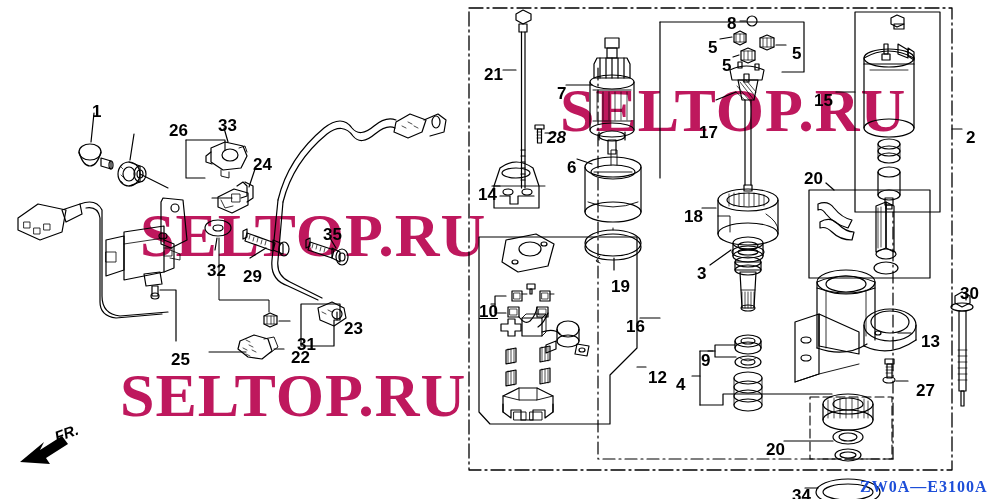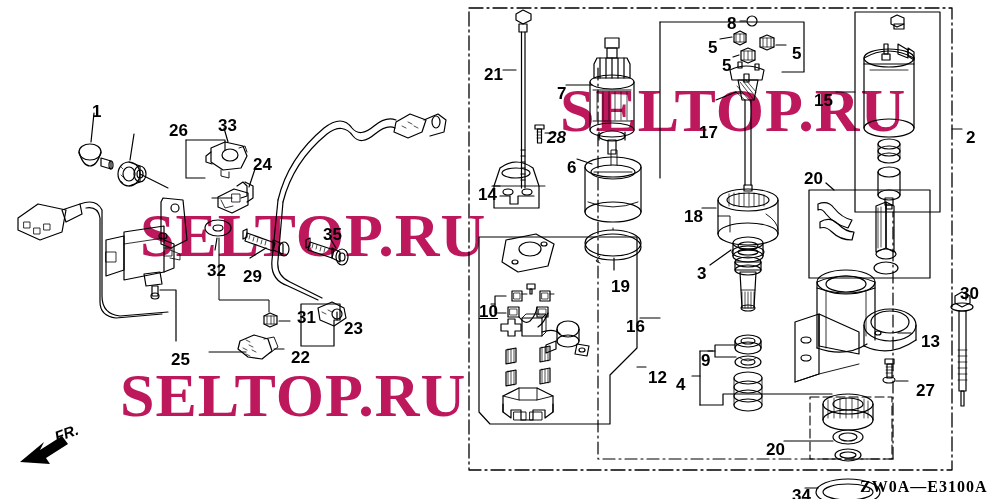--- a/index.html
+++ b/index.html
@@ -8,21 +8,21 @@
   #root{position:relative;width:1000px;height:499px;background:#fff;overflow:hidden;}
   #art{position:absolute;left:0;top:0;width:1000px;height:499px;}
   .wm{position:absolute;font-family:"Liberation Serif",serif;font-weight:bold;
       color:#be185d;letter-spacing:1px;white-space:nowrap;pointer-events:none;user-select:none;}
   .cal{position:absolute;font-family:"Liberation Sans",sans-serif;font-weight:bold;
        color:#000;white-space:nowrap;line-height:1;}
   .cal.n{font-size:17px;}
   .fr{position:absolute;font-family:"Liberation Sans",sans-serif;font-weight:bold;
       font-style:italic;font-size:15px;color:#000;}
   .code{position:absolute;font-family:"Liberation Serif",serif;font-weight:bold;
-        font-size:16px;color:#000000;letter-spacing:1px;white-space:nowrap;}
+        font-size:16px;color:#1d4ed8;letter-spacing:1px;white-space:nowrap;}
 </style>
 </head>
 <body>
 
 <div id="root">
 
   <div id="wm-layer">
       <div class="wm" style="left: 560px; top: 75px; font-size: 62px;">SELTOP.RU</div>
       <div class="wm" style="left: 140px; top: 200px; font-size: 62px;">SELTOP.RU</div>
       <div class="wm" style="left: 120px; top: 360px; font-size: 62px;">SELTOP.RU</div>
@@ -520,21 +520,21 @@
   </svg>
 
   <div id="callout-layer">
       <div class="cal n" style="left: 92px; top: 103px;">1</div>
       <div class="cal n" style="left: 128px; top: 122px; margin-left: 41px;">26</div>
       <div class="cal n" style="left: 218px; top: 117px;">33</div>
       <div class="cal n" style="left: 253px; top: 156px;">24</div>
       <div class="cal n" style="left: 323px; top: 226px;">35</div>
       <div class="cal n" style="left: 207px; top: 262px;">32</div>
       <div class="cal n" style="left: 243px; top: 268px; text-align: right;">29</div>
-      <div class="cal n" style="left: 297px; top: 309px;">31</div>
+      <div class="cal n" style="left: 297px; top: 336px;">31</div>
       <div class="cal n" style="left: 344px; top: 320px;">23</div>
       <div class="cal n" style="left: 291px; top: 349px;">22</div>
       <div class="cal n" style="left: 171px; top: 351px;">25</div>
       <div class="cal n" style="left: 484px; top: 66px;">21</div>
       <div class="cal n" style="left: 557px; top: 85px;">7</div>
       <div class="cal n" style="left: 547px; top: 129px; font-style: italic;">28</div>
       <div class="cal n" style="left: 478px; top: 186px;">14</div>
       <div class="cal n" style="left: 567px; top: 159px;">6</div>
       <div class="cal n" style="left: 611px; top: 278px;">19</div>
       <div class="cal n" style="left: 479px; top: 303px; text-decoration: underline;">10</div>

